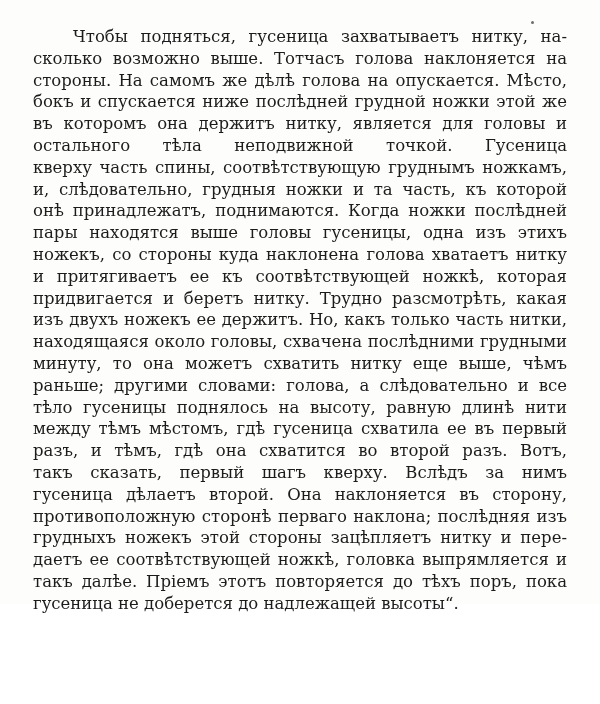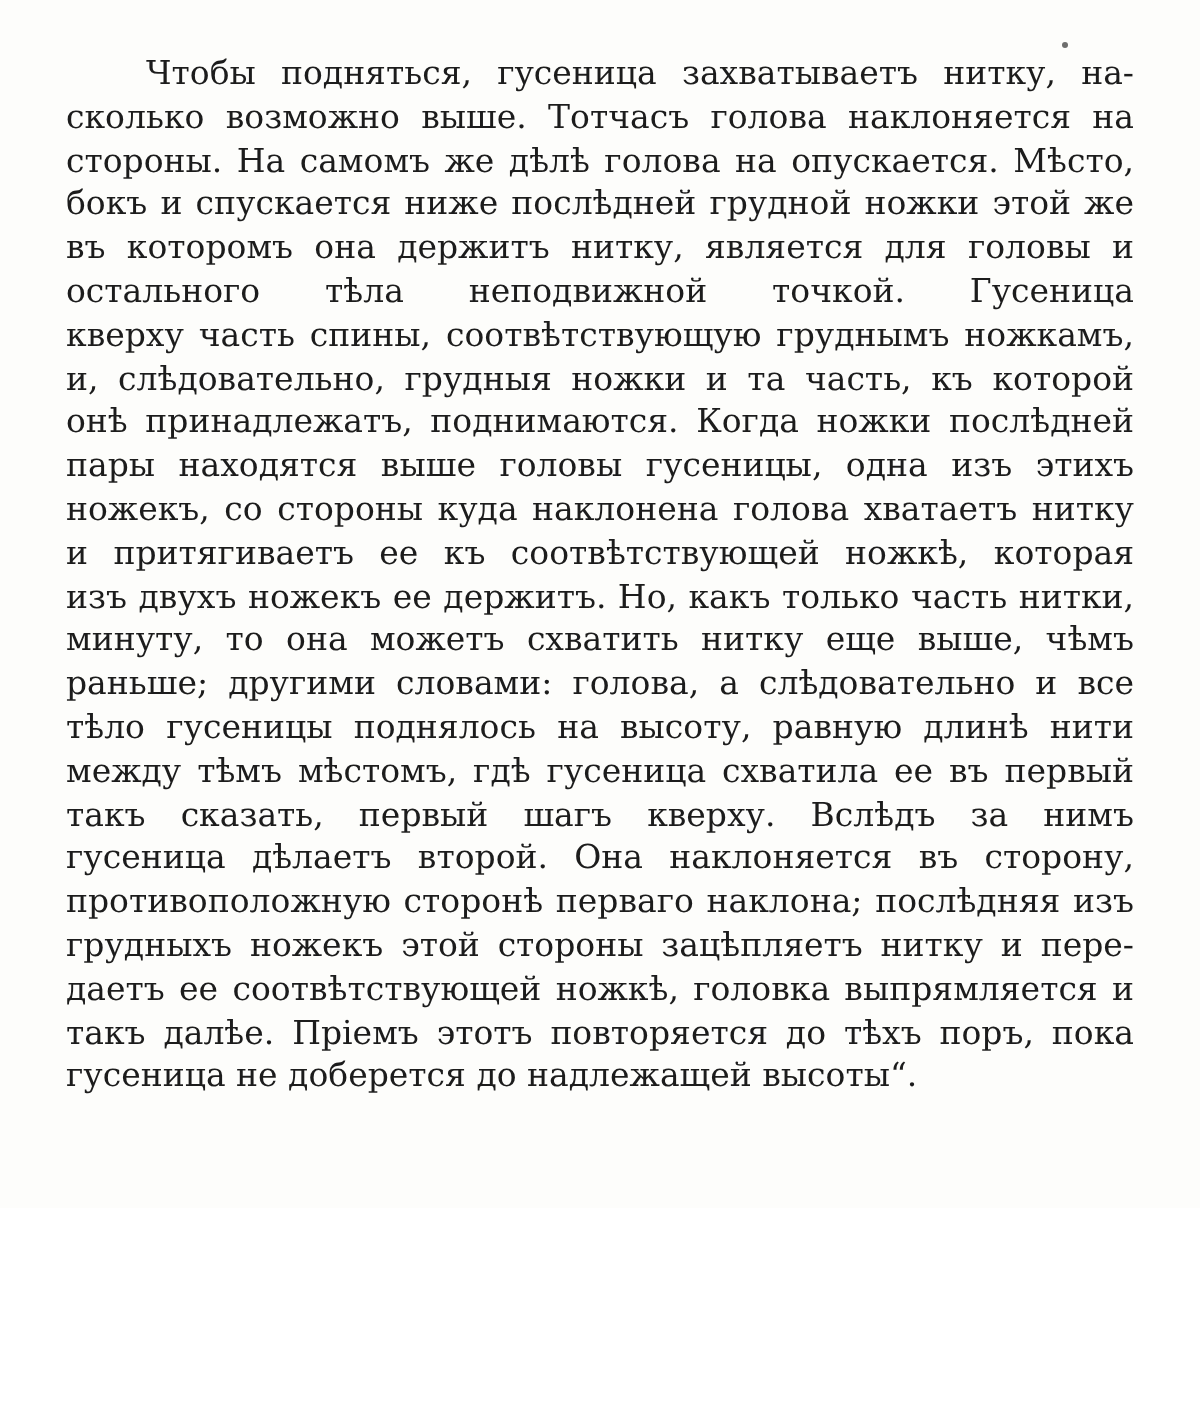--- a/index.html
+++ b/index.html
@@ -62,25 +62,28 @@
       <div class="line">стороны. На самомъ же дѣлѣ голова на опускается. Мѣсто,</div>
       <div class="line">бокъ и спускается ниже послѣдней грудной ножки этой же</div>
       <div class="line">въ которомъ она держитъ нитку, является для головы и</div>
       <div class="line">остального тѣла неподвижной точкой. Гусеница перегибаетъ</div>
       <div class="line">кверху часть спины, соотвѣтствующую груднымъ ножкамъ,</div>
       <div class="line">и, слѣдовательно, грудныя ножки и та часть, къ которой</div>
       <div class="line">онѣ принадлежатъ, поднимаются. Когда ножки послѣдней</div>
       <div class="line">пары находятся выше головы гусеницы, одна изъ этихъ</div>
       <div class="line">ножекъ, со стороны куда наклонена голова хватаетъ нитку</div>
       <div class="line">и притягиваетъ ее къ соотвѣтствующей ножкѣ, которая</div>
+      <div class="line">придвигается и беретъ нитку. Трудно разсмотрѣть, какая</div>
       <div class="line">изъ двухъ ножекъ ее держитъ. Но, какъ только часть нитки,</div>
+      <div class="line">находящаяся около головы, схвачена послѣдними грудными</div>
       <div class="line">минуту, то она можетъ схватить нитку еще выше, чѣмъ</div>
       <div class="line">раньше; другими словами: голова, а слѣдовательно и все</div>
       <div class="line">тѣло гусеницы поднялось на высоту, равную длинѣ нити</div>
       <div class="line">между тѣмъ мѣстомъ, гдѣ гусеница схватила ее въ первый</div>
+      <div class="line">разъ, и тѣмъ, гдѣ она схватится во второй разъ. Вотъ,</div>
       <div class="line">такъ сказать, первый шагъ кверху. Вслѣдъ за нимъ</div>
       <div class="line">гусеница дѣлаетъ второй. Она наклоняется въ сторону,</div>
       <div class="line">противоположную сторонѣ перваго наклона; послѣдняя изъ</div>
       <div class="line">грудныхъ ножекъ этой стороны зацѣпляетъ нитку  и пере-</div>
       <div class="line">даетъ ее соотвѣтствующей ножкѣ, головка выпрямляется и</div>
       <div class="line">такъ далѣе. Пріемъ этотъ повторяется до тѣхъ поръ, пока</div>
       <div class="line last">гусеница не доберется до надлежащей высоты“.</div>
     </div>
   <div class="speck"></div>
 </div>

